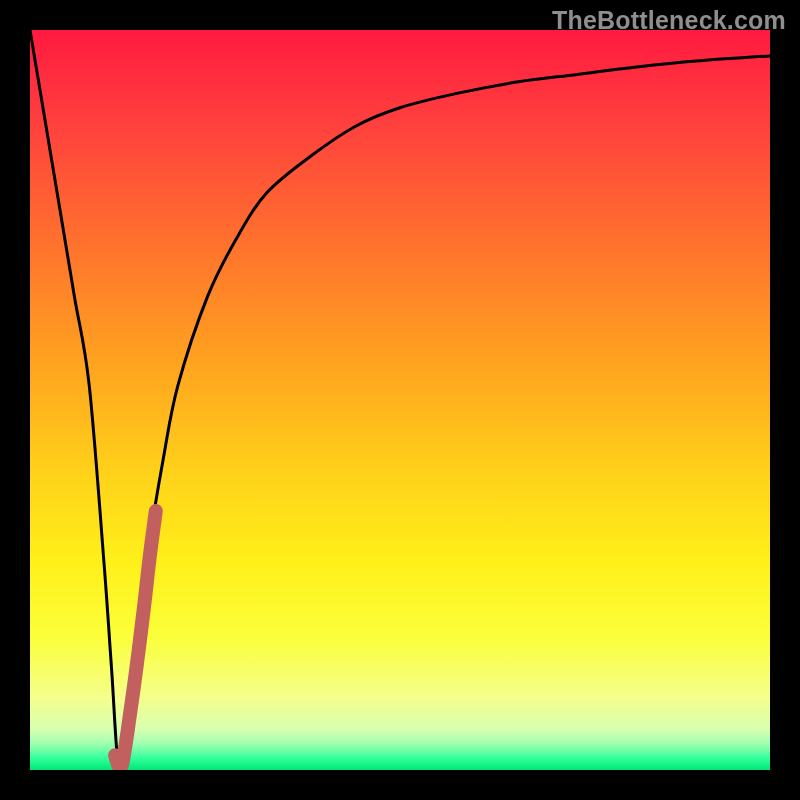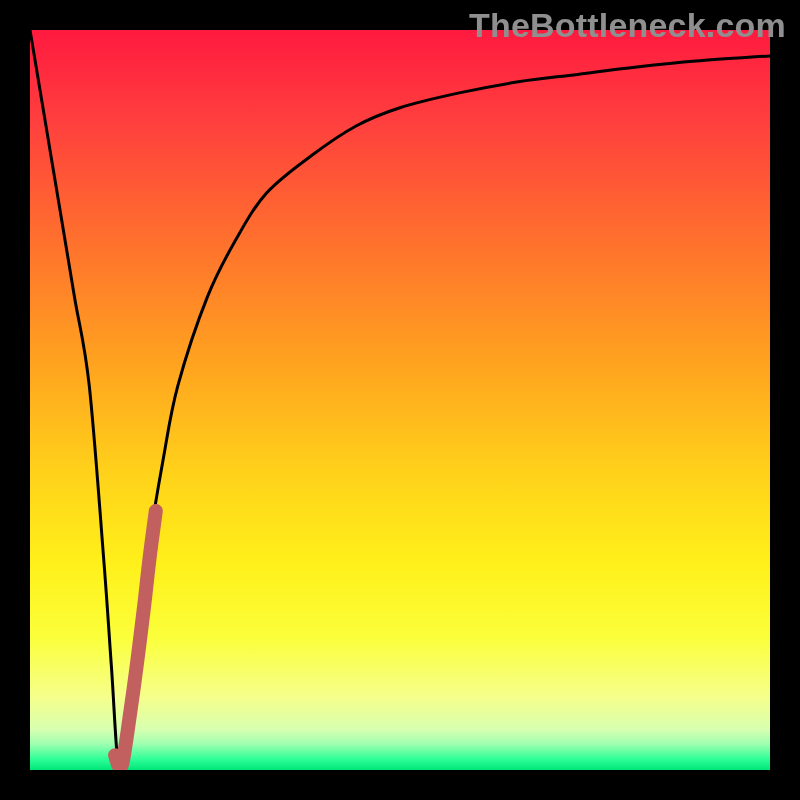--- a/index.html
+++ b/index.html
@@ -38,21 +38,21 @@
     left: 0;
     top: 0;
     width: 100%;
     height: 100%;
   }
   .watermark {
     position: absolute;
     top: 6px;
     right: 14px;
     font-family: Arial, Helvetica, sans-serif;
-    font-size: 34px;
+    font-size: 25px;
     font-weight: 600;
     color: #8f8f8f;
     letter-spacing: 0.2px;
   }
 </style>
 </head>
 <body>
 
 <div class="frame">
 

